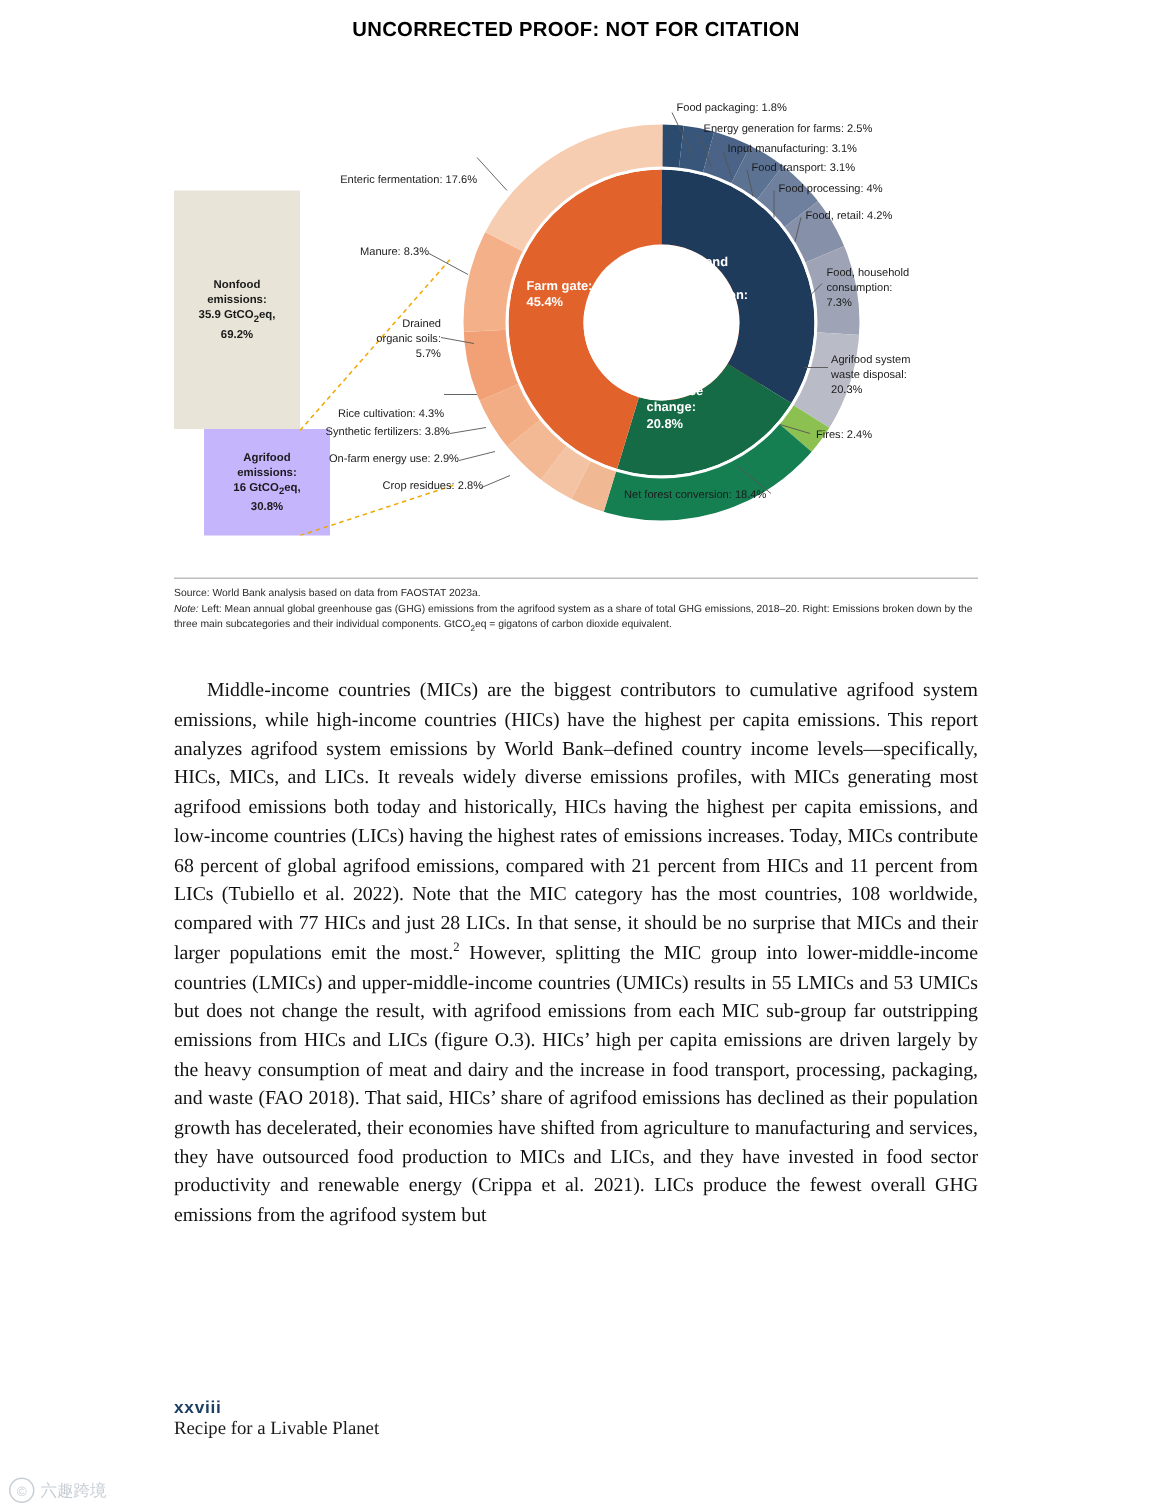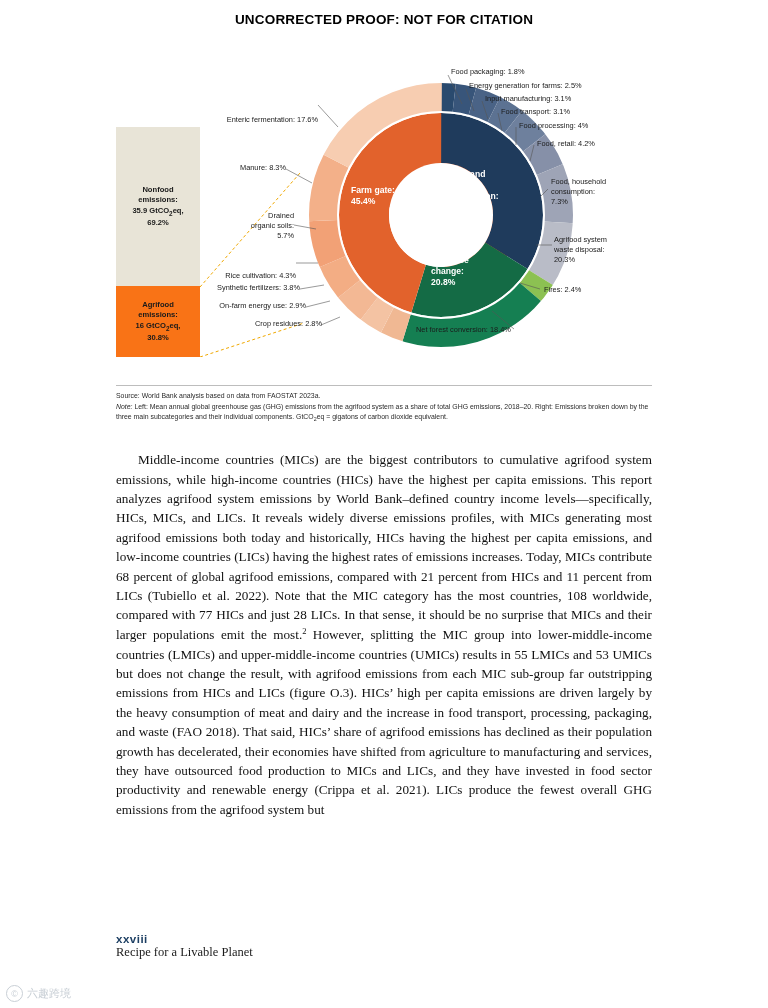--- a/index.html
+++ b/index.html
@@ -71,21 +71,21 @@
     justify-content: center;
     text-align: center;
     font-family: "Liberation Sans", sans-serif;
     font-size: 7.6px;
     font-weight: bold;
     line-height: 1.35;
     color: #1a1a1a;
     padding: 2px 4px;
   }
   .seg-nonfood { top: 0; height: 159px; background: #e8e4d7; }
-  .seg-agrifood { top: 159px; height: 71px; background: #f97316; }
+  .seg-agrifood { top: 159px; height: 71px; background: #c4b5fd; margin-left: 20px; }
 
   .connector {
     position: absolute;
     left: 84px;
     top: 78px;
     width: 118px;
     height: 230px;
     pointer-events: none;
   }
 

